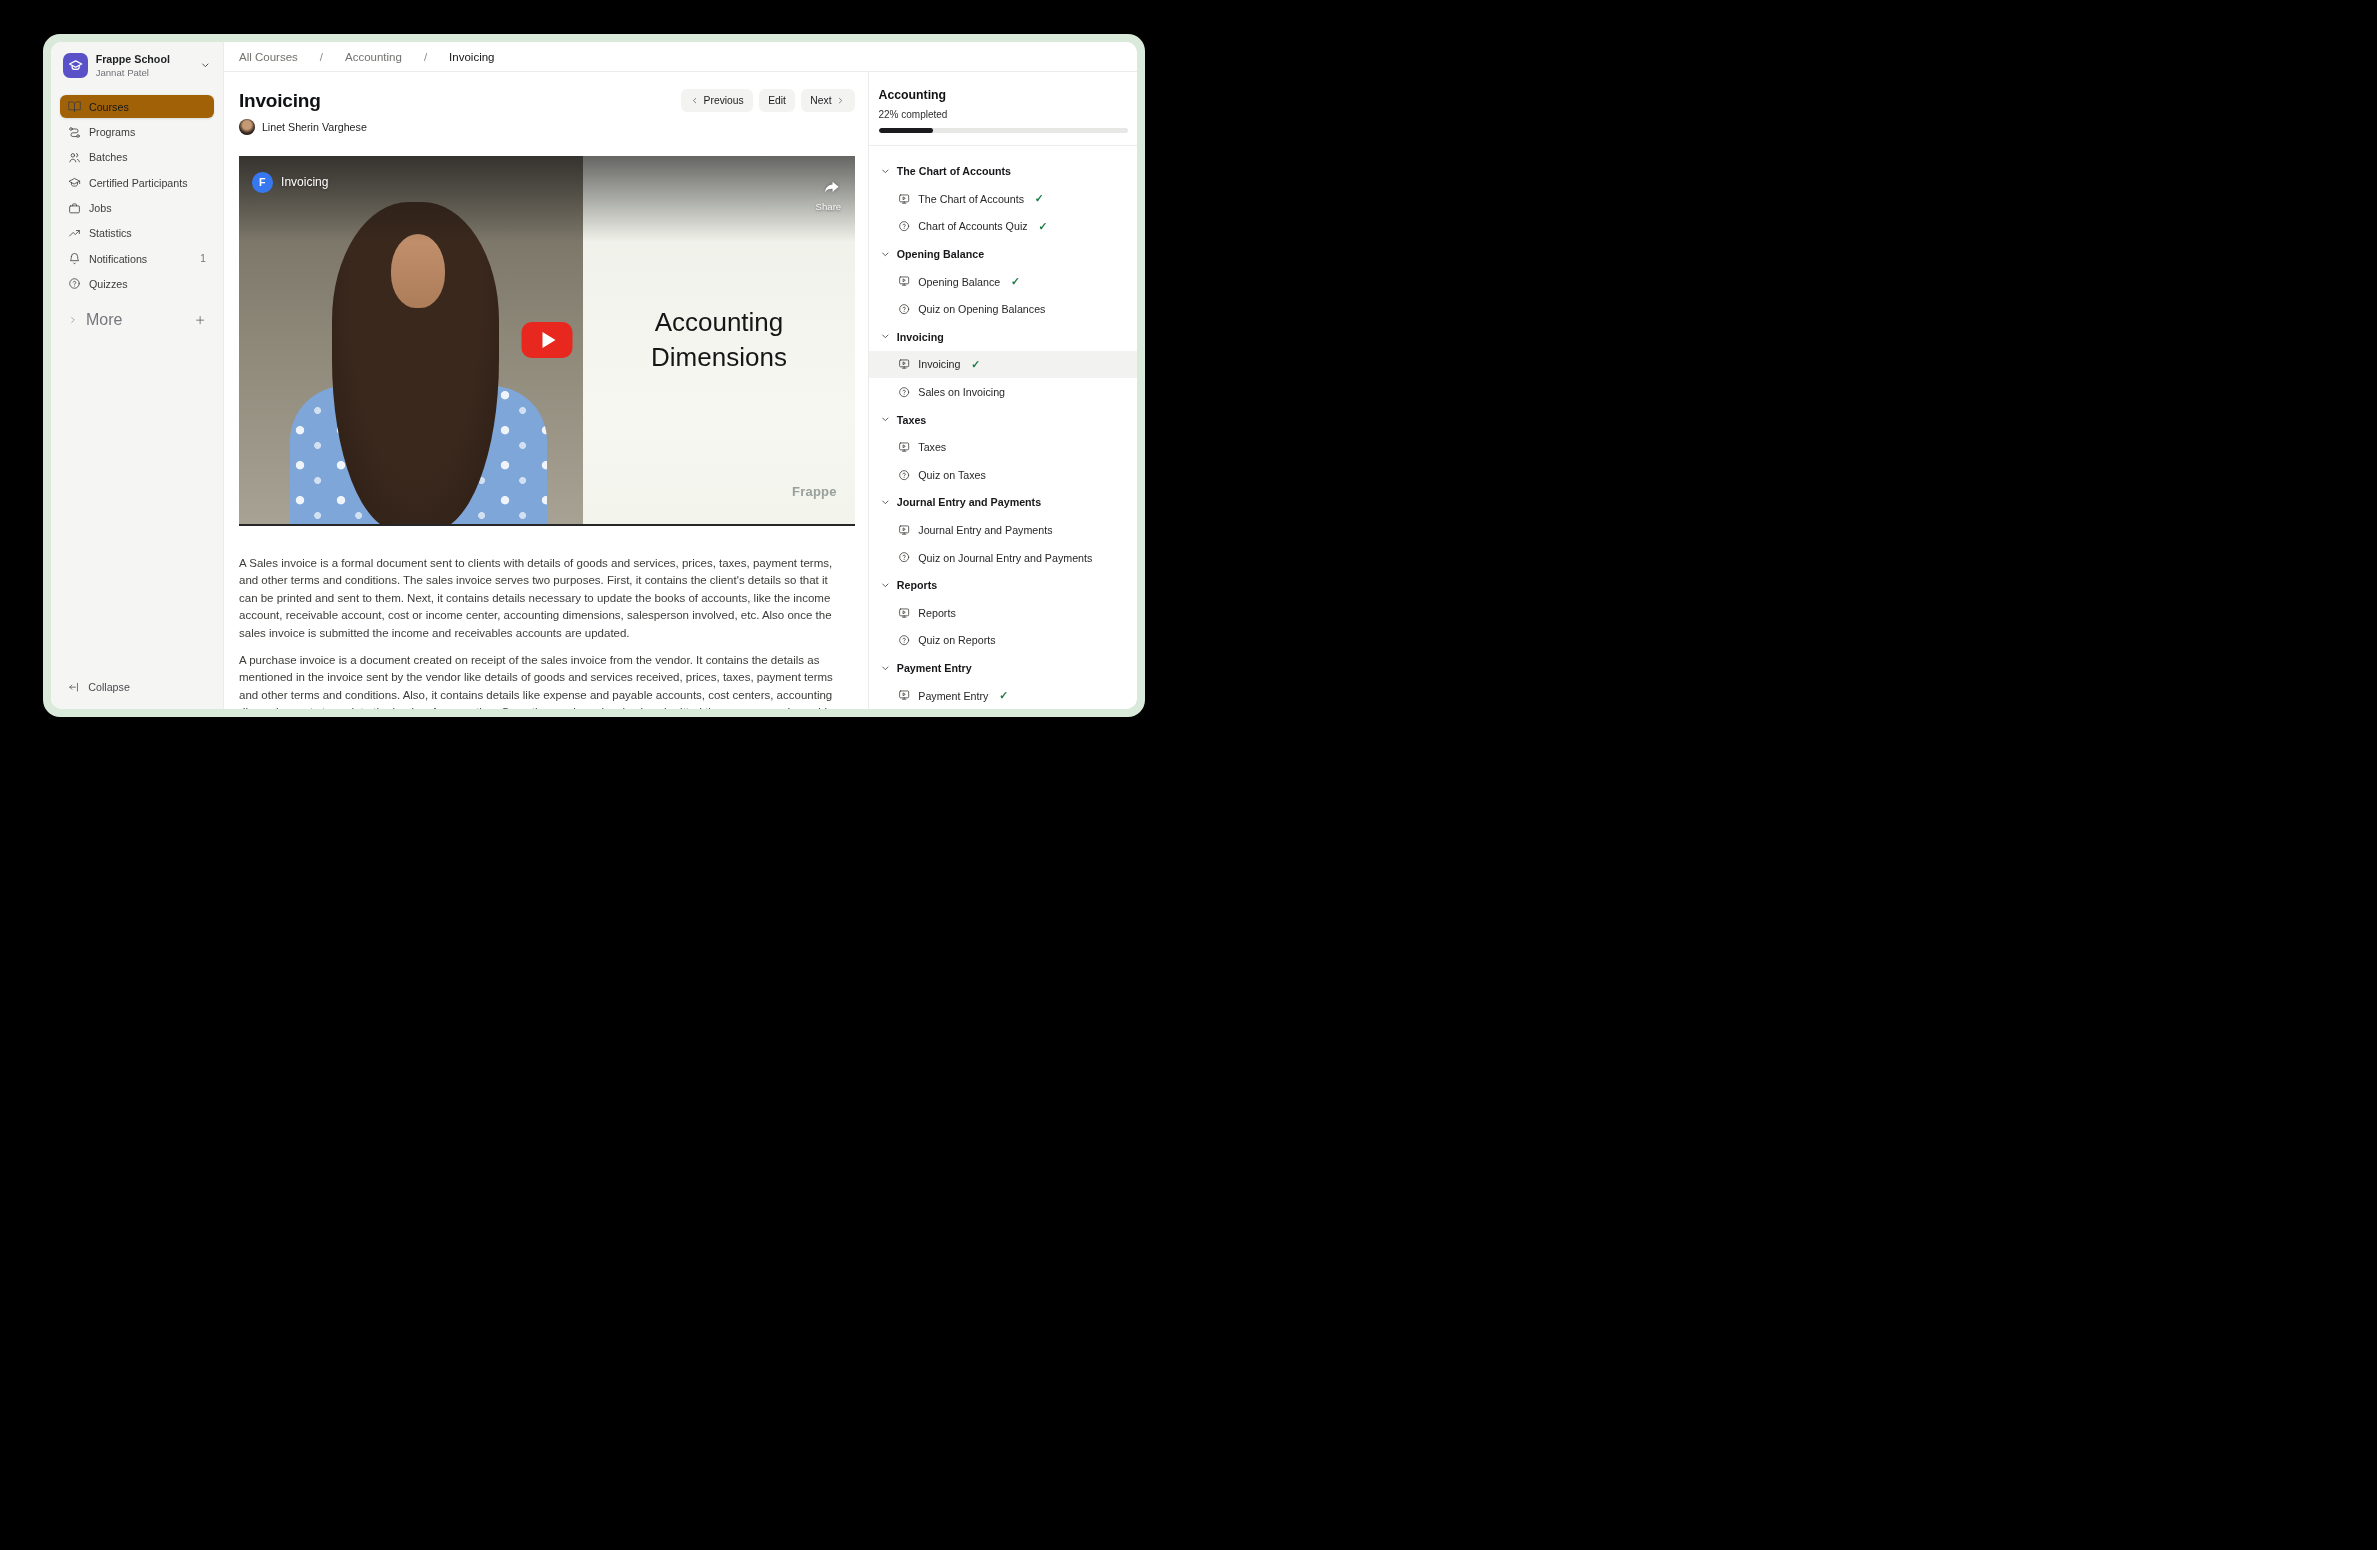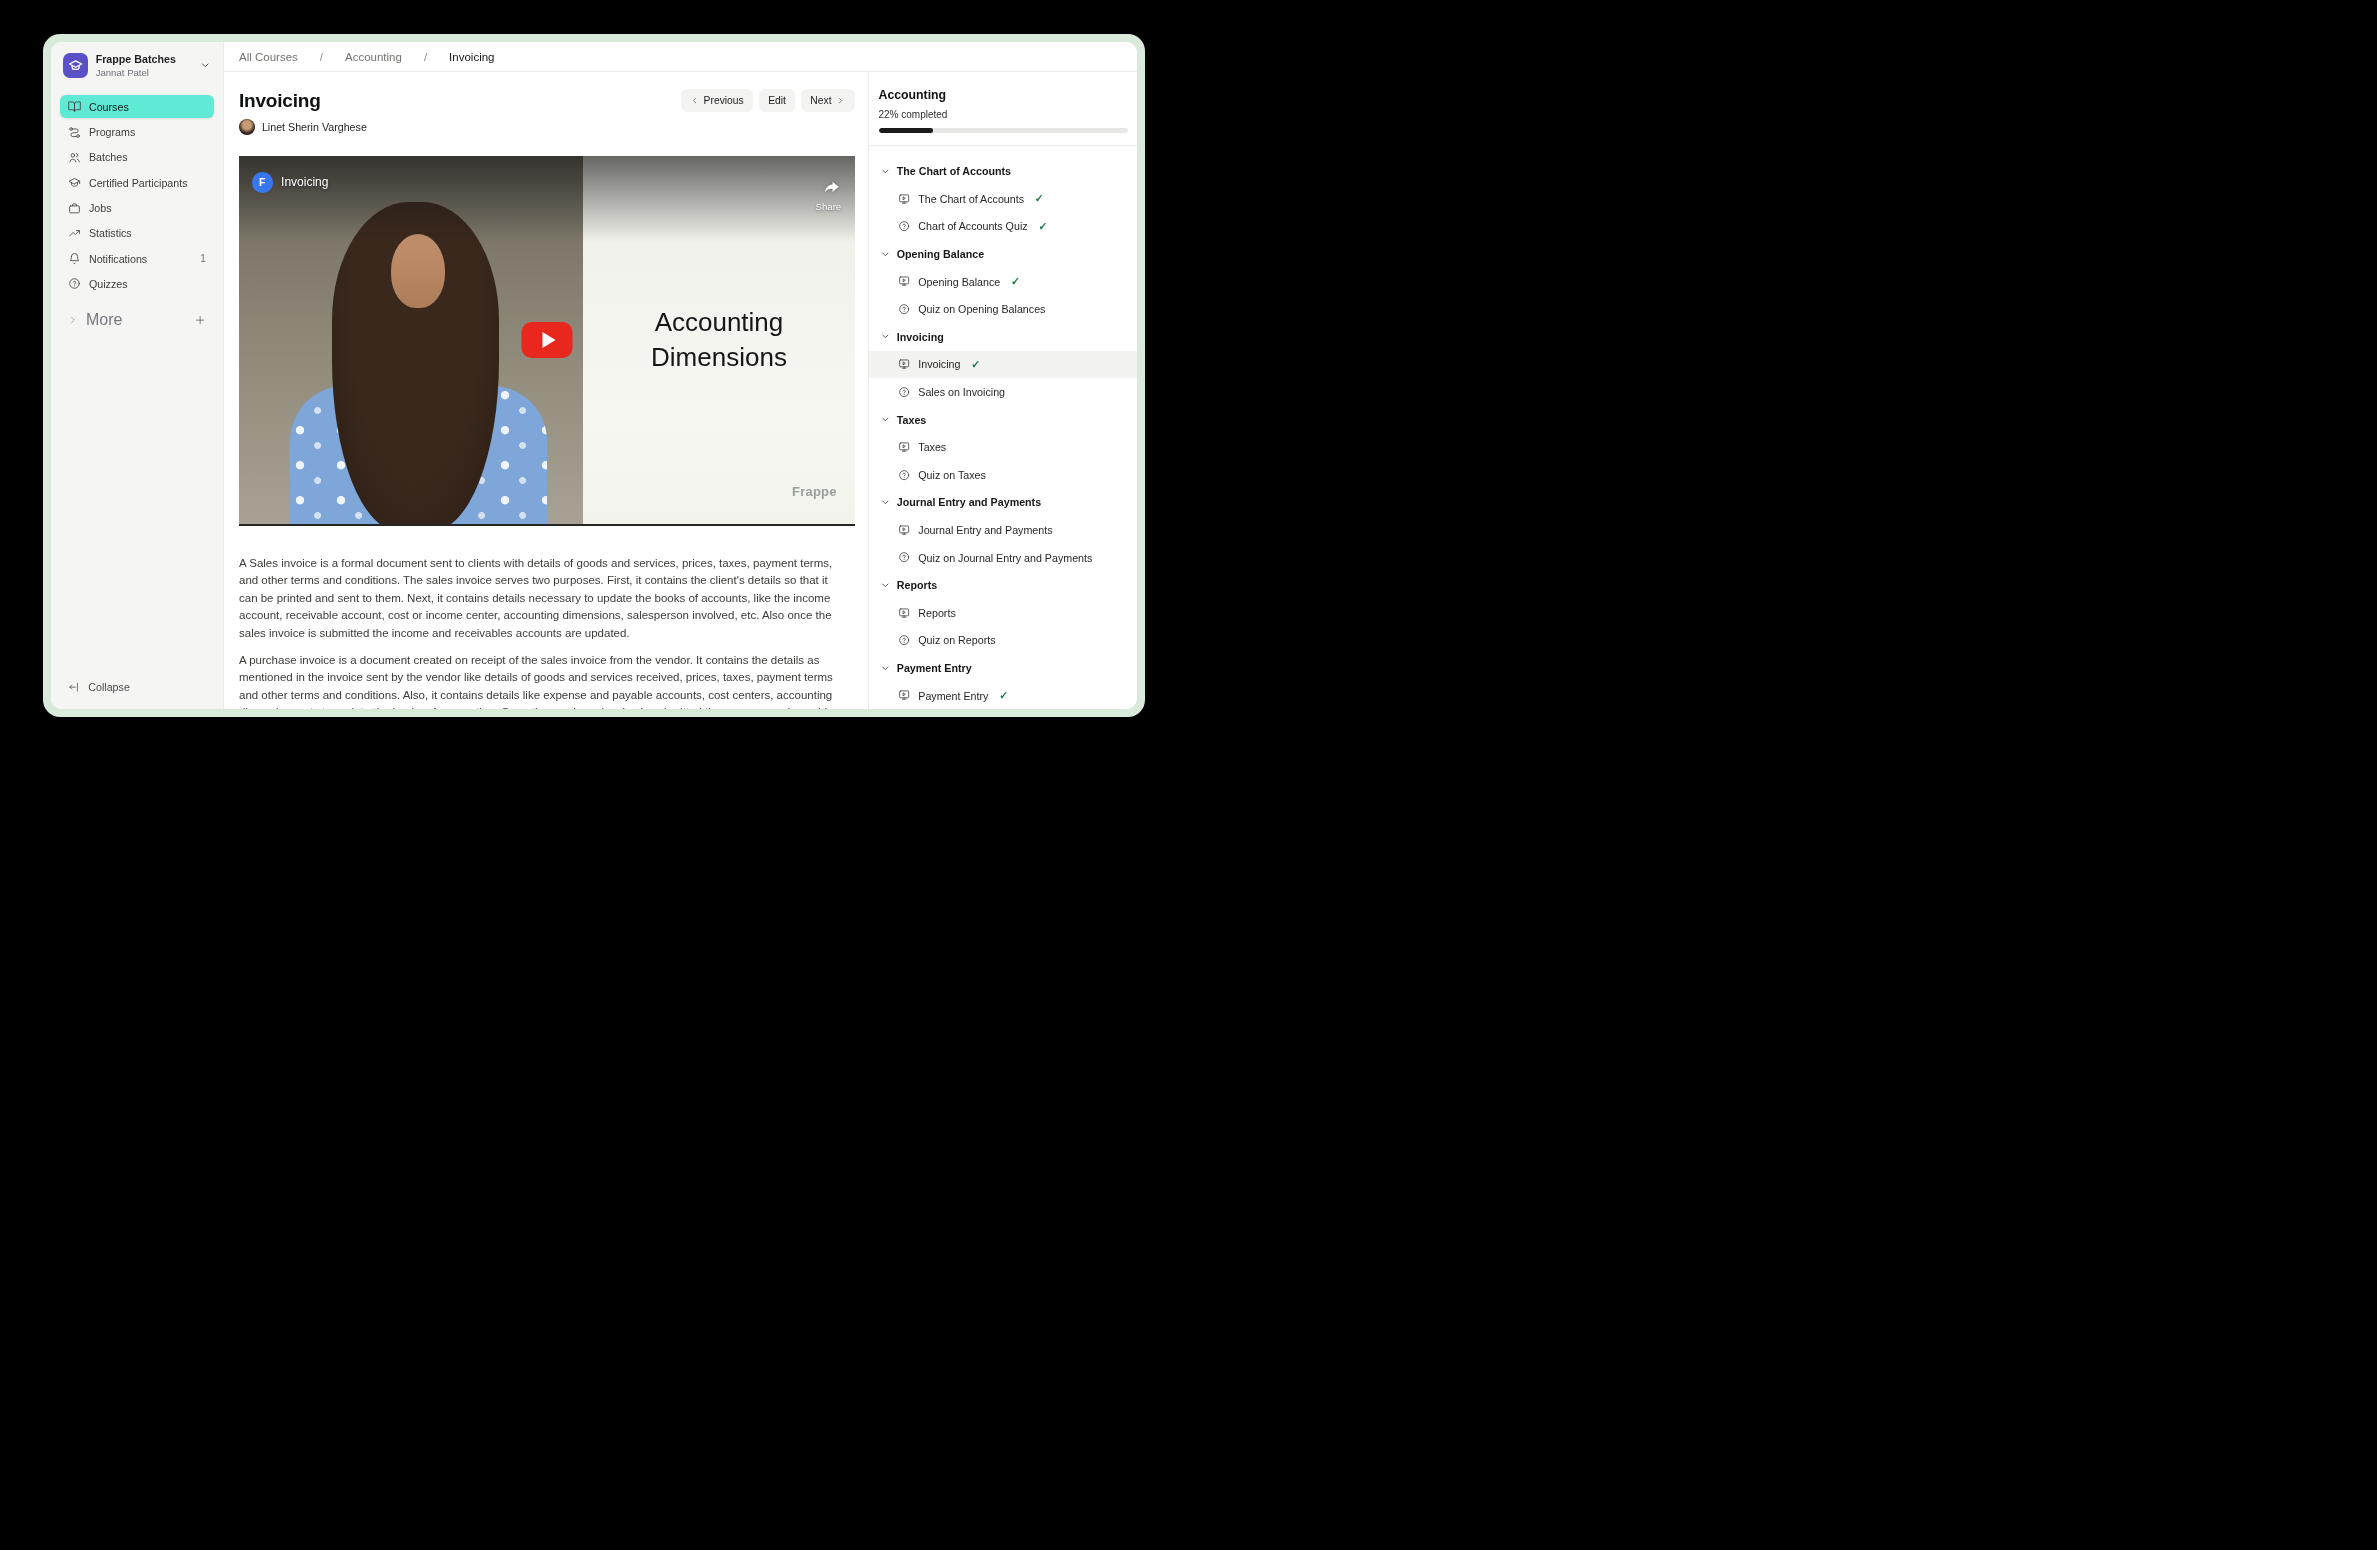--- a/index.html
+++ b/index.html
@@ -30,21 +30,21 @@
   .side-logo svg{width:15.3px;height:15.3px;stroke:#fff;fill:none;stroke-width:2;stroke-linecap:round;stroke-linejoin:round;}
   .side-titles{min-width:0;}
   .side-school{font-size:10.7px;font-weight:700;color:#1f2023;line-height:13px;}
   .side-user{font-size:9.6px;color:#71717a;line-height:11.5px;margin-top:0.8px;}
   .side-header .ic{margin-left:auto;color:#52525b;}
   .side-nav{margin-top:17px;display:flex;flex-direction:column;gap:2.3px;}
   .side-item{
     height:23px;border-radius:6.1px;display:flex;align-items:center;gap:8.4px;
     padding:0 7.7px;font-size:10.7px;color:#3c3c3a;cursor:default;
   }
-  .side-item.active{background:#5eead4;box-shadow:0 0.8px 2.3px rgba(0,0,0,.11);color:#17171a;}
+  .side-item.active{background:#a16207;box-shadow:0 0.8px 2.3px rgba(0,0,0,.11);color:#17171a;}
   .ic{display:inline-flex;align-items:center;justify-content:center;flex:none;}
   .ic svg{width:13px;height:13px;stroke:#3f3f3c;fill:none;stroke-width:1.5;stroke-linecap:round;stroke-linejoin:round;}
   .side-badge{margin-left:auto;font-size:10px;color:#71717a;}
   .side-more{
     margin-top:13px;height:23px;display:flex;align-items:center;gap:8.4px;
     padding:0 7.7px;color:#76767c;font-size:16px;
   }
   .side-more .ic svg{width:10px;height:10px;stroke:#76767c;}
   .side-more .plus{margin-left:auto;}
   .side-more .plus svg{width:12.3px;height:12.3px;stroke:#5c5c60;}
@@ -147,21 +147,21 @@
 
     <aside class="sidebar">
       <div class="side-header">
         <span class="side-logo">
           <svg viewBox="0 0 24 24">
               <path d="M2.5 9.5 12 4.5l9.5 5-9.5 5z"></path>
               <path d="M6.5 11.8V15c0 1.6 2.5 3 5.5 3s5.5-1.4 5.5-3v-3.2"></path>
             </svg>
         </span>
         <span class="side-titles">
-          <div class="side-school">Frappe Batches</div>
+          <div class="side-school">Frappe School</div>
           <div class="side-user">Jannat Patel</div>
         </span>
         <span class="ic">
             <svg viewBox="0 0 24 24" style="width:10.7px;height:10.7px;stroke-width:2;">
               <path d="m6 9 6 6 6-6"></path>
             </svg>
           </span>
       </div>
 
       <nav class="side-nav">

